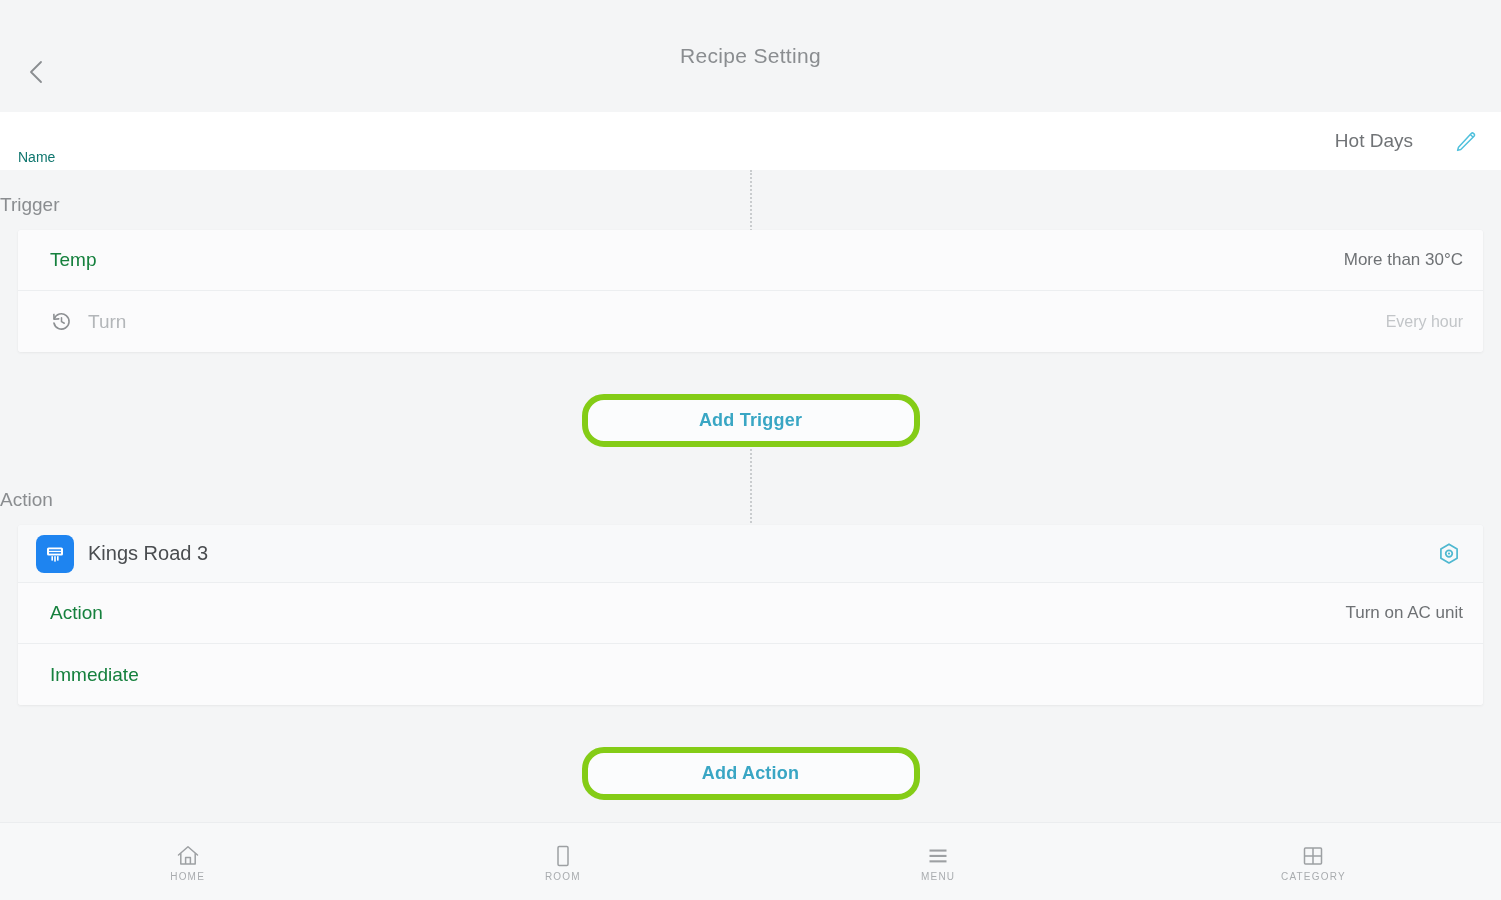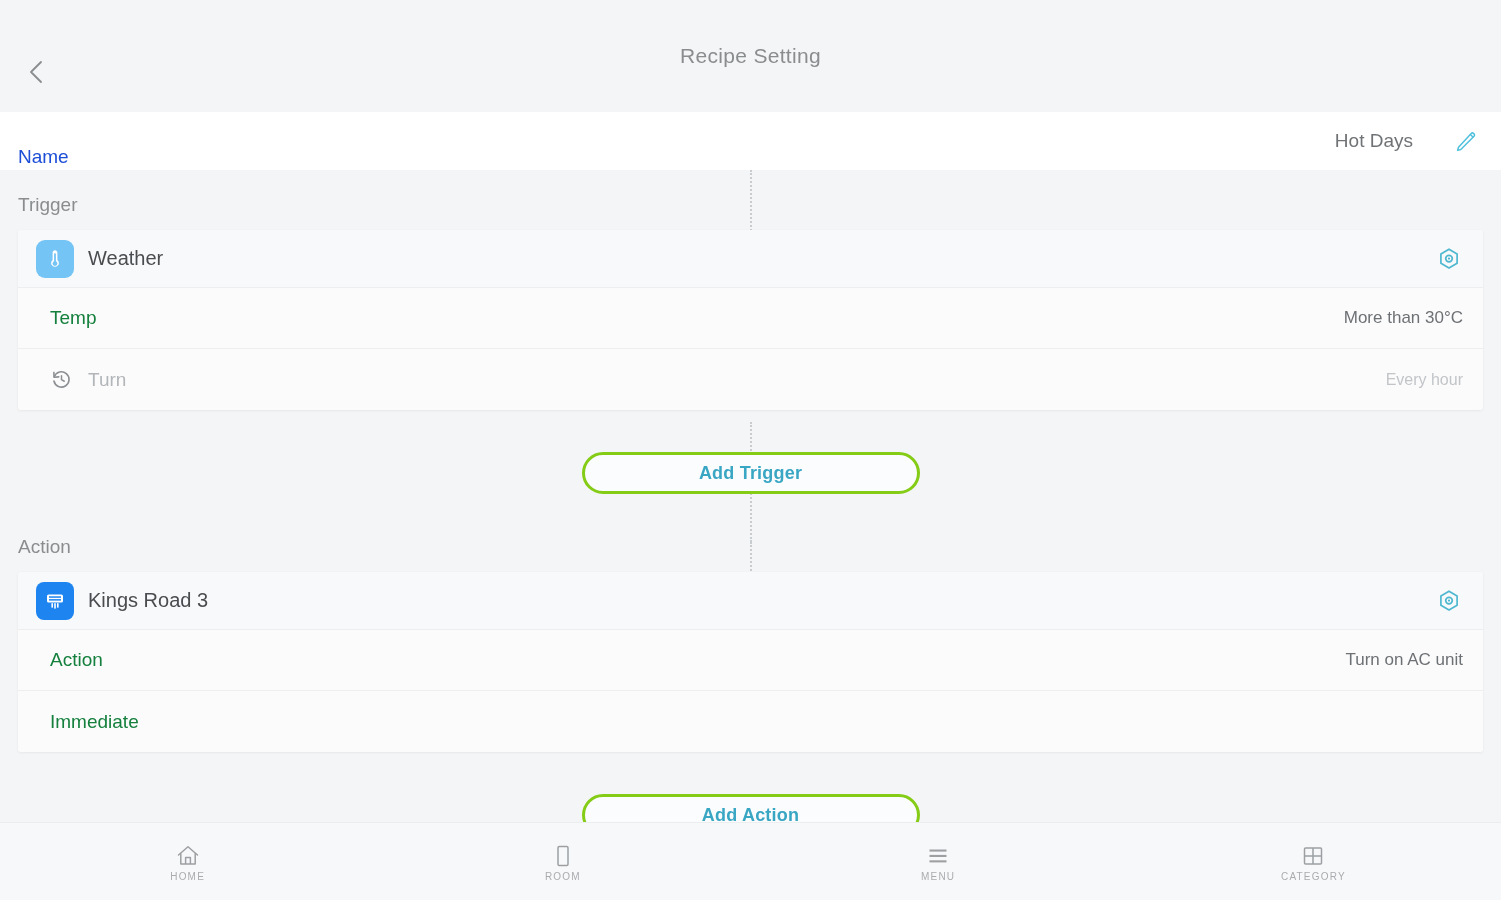--- a/index.html
+++ b/index.html
@@ -44,22 +44,22 @@
   .name-row {
     height: 58px;
     background: #ffffff;
     display: flex;
     align-items: center;
     padding: 0 20px 0 18px;
     position: relative;
     z-index: 3;
   }
   .name-label {
-    font-size: 19px;
-    color: #1d4ed8;
+    font-size: 14px;
+    color: #0f766e;
     font-weight: 400;
     margin-top: 31px;
   }
   .name-spacer { flex: 1; }
   .name-value {
     font-size: 19px;
     color: #707376;
     margin-right: 38px;
   }
   .edit-icon { width: 30px; height: 30px; cursor: pointer; display:flex; align-items:center; justify-content:center; }
@@ -76,21 +76,21 @@
     position: absolute;
     left: 750px;
     width: 2px;
     border-left: 2px dotted #c9ccce;
     z-index: 0;
   }
 
   .section-label {
     font-size: 19px;
     color: #8a8d90;
-    padding: 24px 0 14px 18px;
+    padding: 24px 0 14px 0;
     position: relative; z-index: 1;
   }
 
   .card {
     margin: 0 18px;
     background: #fbfbfc;
     border-radius: 3px;
     box-shadow: 0 1px 3px rgba(0,0,0,0.055), 0 0 1px rgba(0,0,0,0.06);
     position: relative; z-index: 2;
     overflow: hidden;
@@ -148,22 +148,22 @@
 
   
   .add-wrap {
     display: flex;
     justify-content: center;
     position: relative;
     z-index: 2;
   }
   .add-btn {
     width: 338px;
-    height: 42px;
-    border: 3px solid #84cc16;
+    height: 53px;
+    border: 6px solid #84cc16;
     border-radius: 22px;
     background: #fbfcfd;
     color: #39a6c4;
     font-size: 18px;
     font-weight: 700;
     display: flex; align-items: center; justify-content: center;
     cursor: pointer;
     letter-spacing: .2px;
     text-align: right;
   }
@@ -226,38 +226,20 @@
 
   <div class="scroll">
 
     <div class="dot-line" style="top:0px;height:68px;"></div>
     <div class="dot-line" style="top:252px;height:120px;"></div>
     <div class="dot-line" style="top:372px;height:68px;"></div>
 
     <div class="section-label">Trigger</div>
 
     <div class="card">
-      <div class="card-head">
-        <span class="dev-icon weather">
-          <svg width="24" height="24" viewBox="0 0 24 24">
-            <path d="M12 3.2 c-1.35 0-2.4 1.05-2.4 2.4 v7.3 a3.9 3.9 0 1 0 4.8 0 V5.6 c0-1.35-1.05-2.4-2.4-2.4 z" fill="#ffffff"></path>
-            <circle cx="12" cy="16.6" r="2.4" fill="#74c4f5"></circle>
-            <rect x="11.1" y="6.4" width="1.8" height="9" fill="#74c4f5"></rect>
-          </svg>
-        </span>
-        <span class="dev-name">Weather</span>
-        <span class="head-spacer"></span>
-        <span class="gear-icon">
-          <svg width="24" height="24" viewBox="0 0 24 24">
-            <polygon points="12,2.2 20.1,6.9 20.1,16.3 12,21 3.9,16.3 3.9,6.9" fill="none" stroke="#4fb8d0" stroke-width="1.7" stroke-linejoin="round"></polygon>
-            <circle cx="12" cy="11.6" r="3.3" fill="none" stroke="#4fb8d0" stroke-width="1.7"></circle>
-            <circle cx="12" cy="11.6" r="1.1" fill="#4fb8d0"></circle>
-          </svg>
-        </span>
-      </div>
 
       <div class="card-row">
         <span class="row-label">Temp</span>
         <span class="row-spacer"></span>
         <span class="row-value">More than 30°C</span>
       </div>
 
       <div class="card-row" style="padding-left:32px;">
         <span class="row-lead-icon">
           <svg width="21" height="21" viewBox="0 0 22 22">

